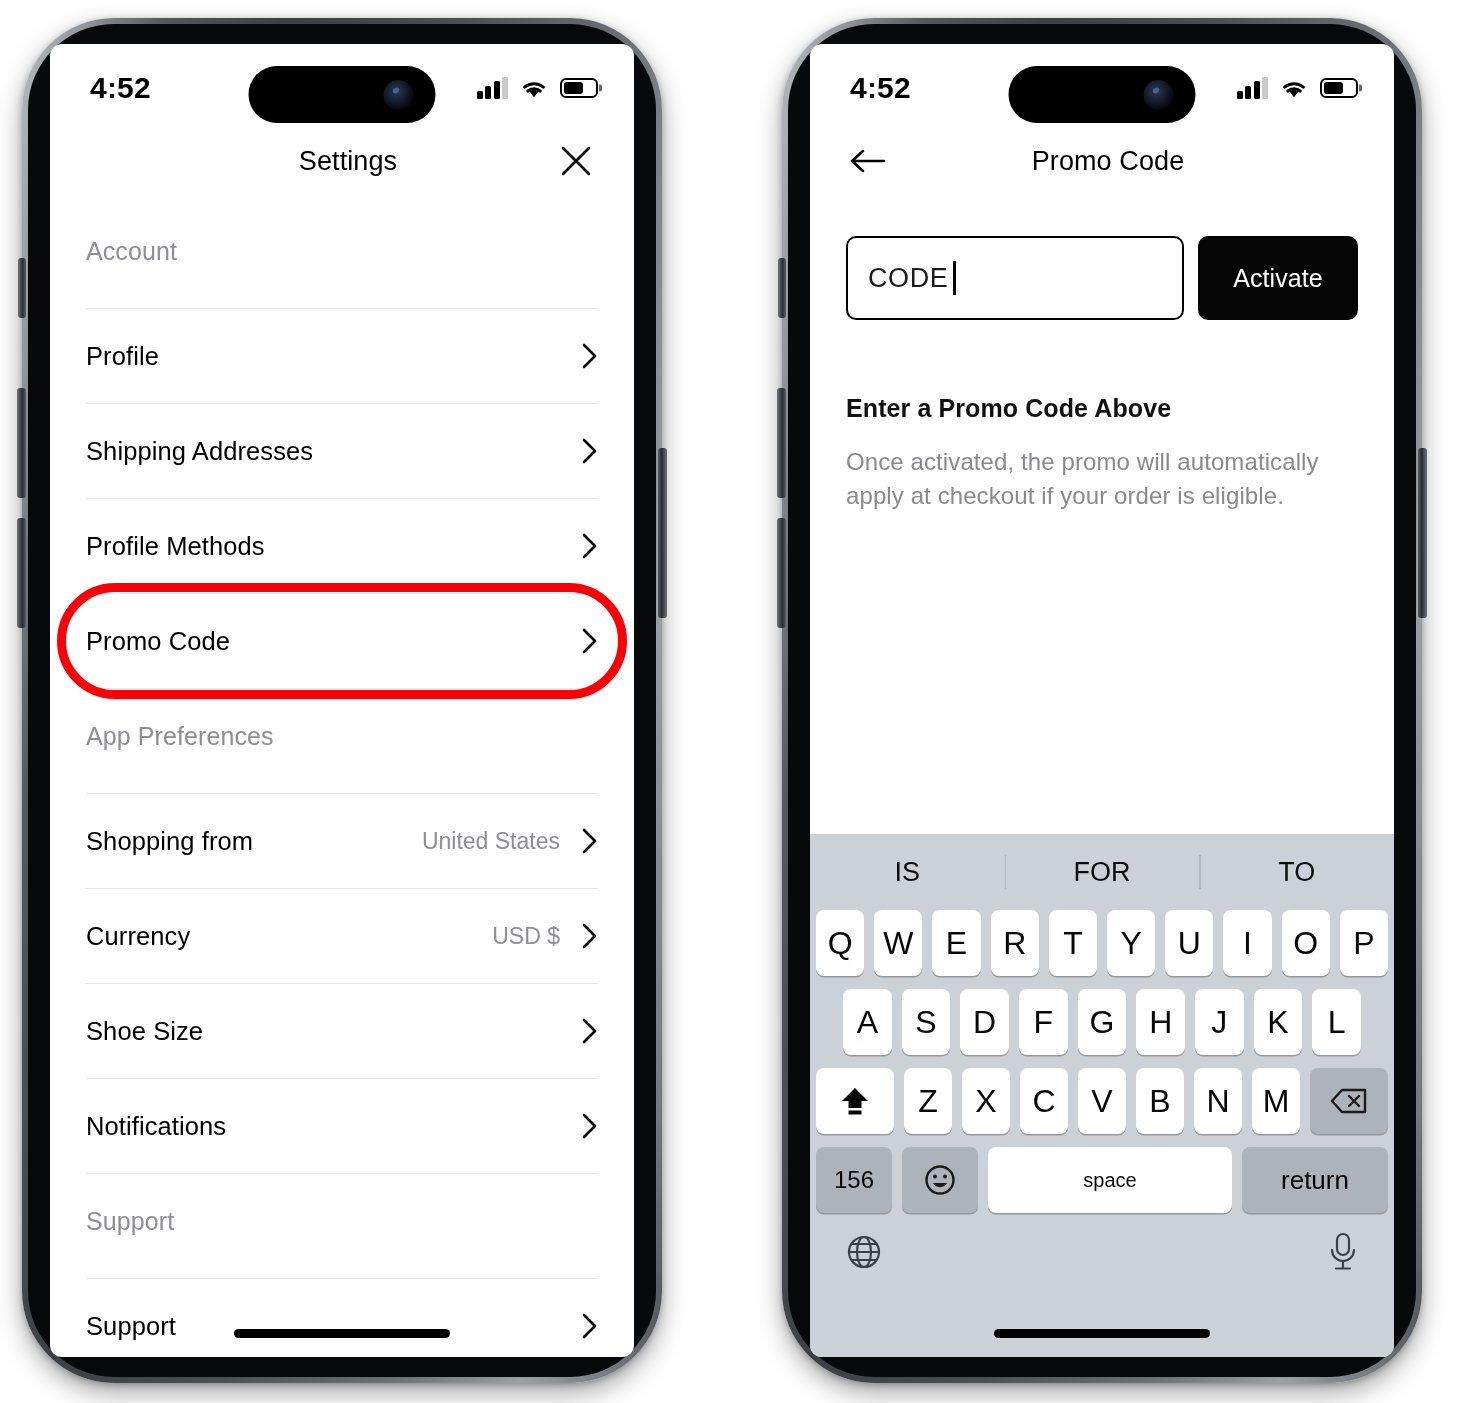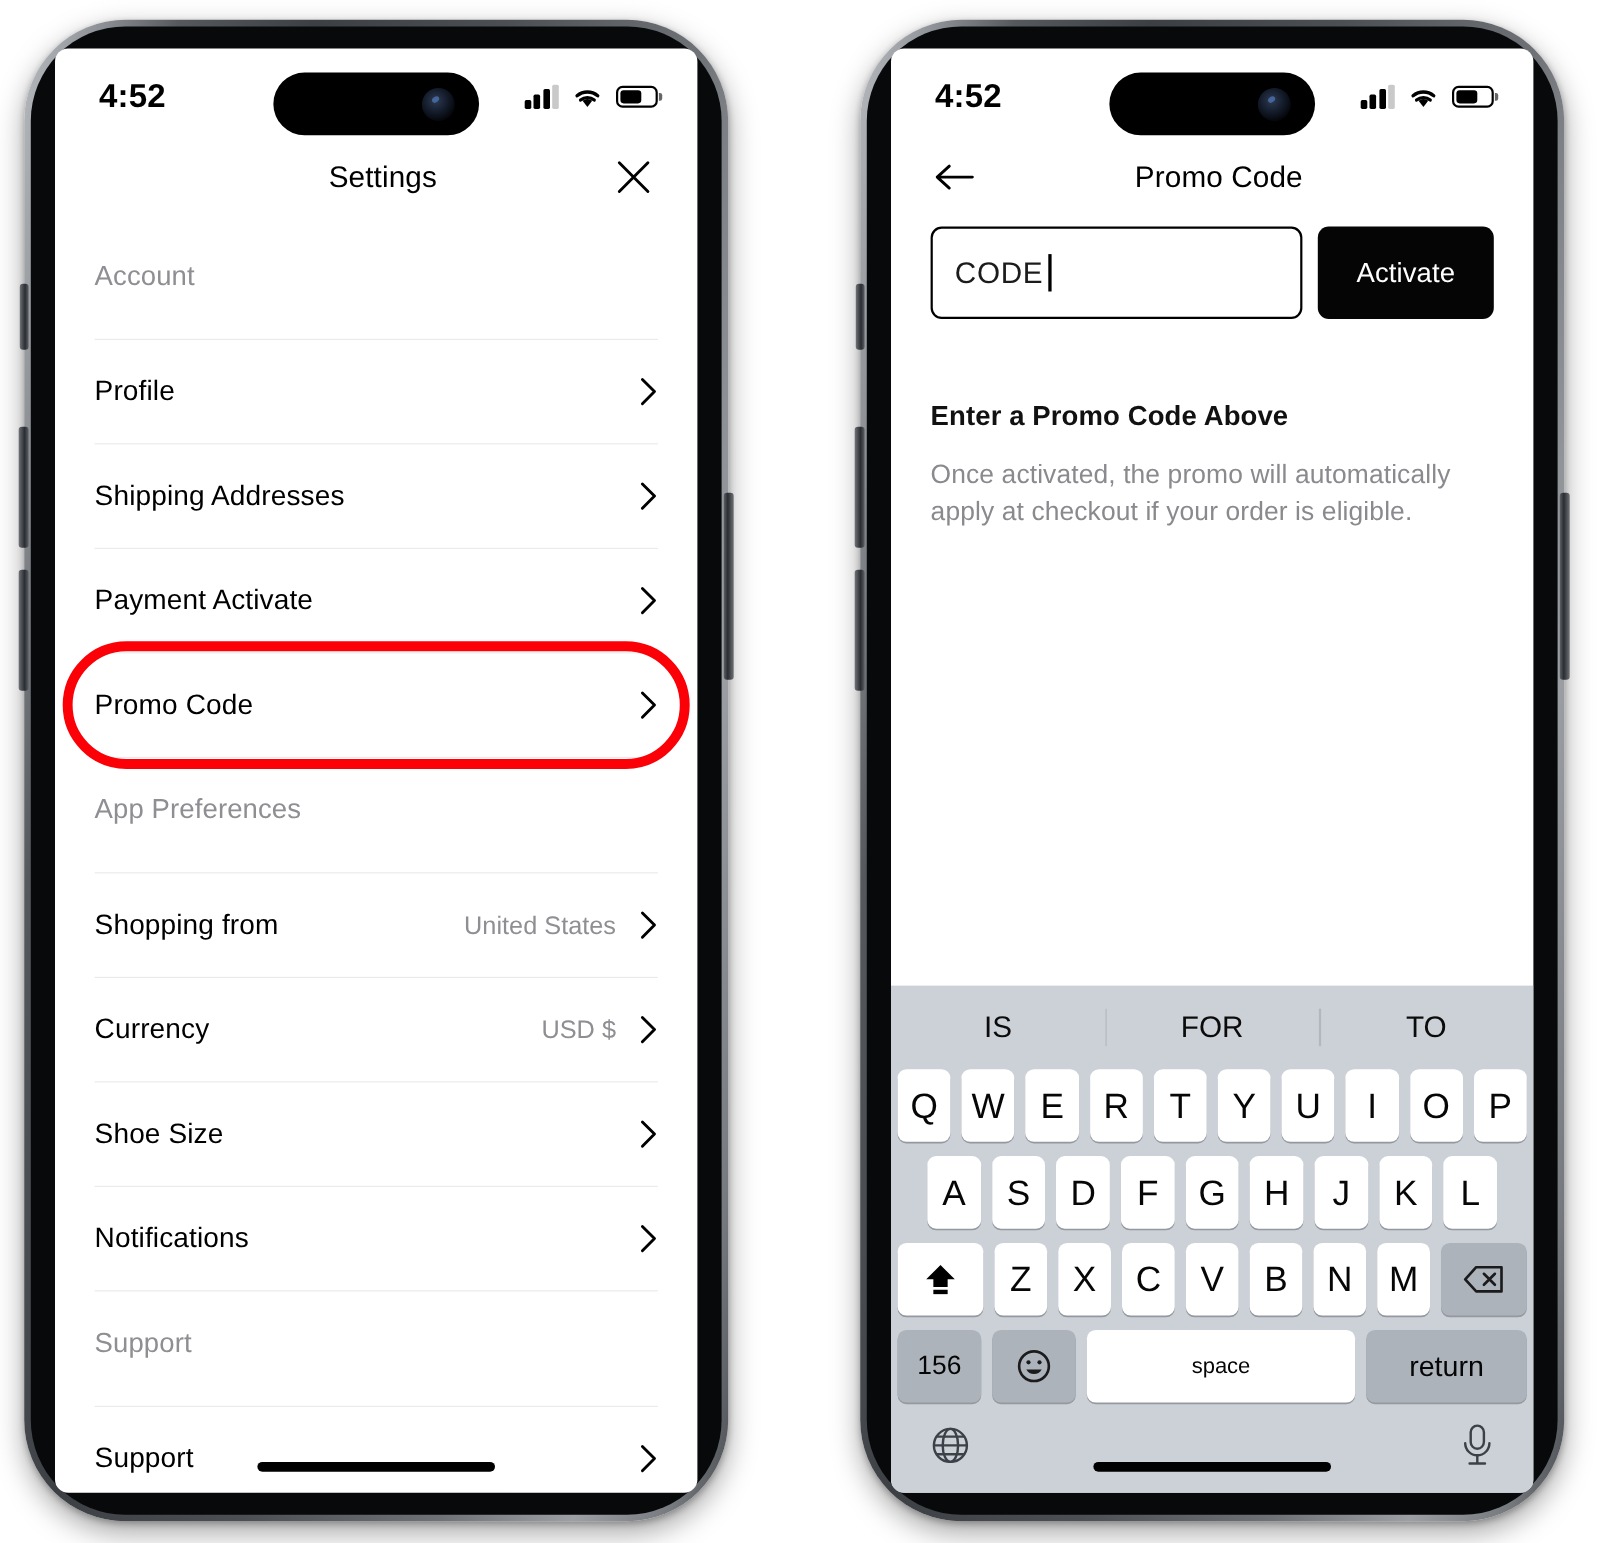--- a/index.html
+++ b/index.html
@@ -238,21 +238,21 @@
     border-radius: 5px;
     background: #000;
   }
 
   
   .promo-body { padding: 0 36px; }
   .promo-input-row {
     display: flex;
     align-items: center;
     gap: 14px;
-    margin-top: 2px;
+    margin-top: 32px;
   }
   .code-input {
     flex: 1;
     height: 84px;
     border: 2.5px solid #000;
     border-radius: 10px;
     background: #fff;
     display: flex;
     align-items: center;
     padding: 0 20px;
@@ -296,20 +296,21 @@
     line-height: 1.42;
     letter-spacing: .1px;
     max-width: 545px;
   }
 
   
   .keyboard {
     position: absolute;
     left: 0; right: 0; bottom: 0;
     background: #ccd1d7;
+    padding-bottom: 62px;
   }
   .suggest-bar {
     height: 76px;
     display: flex;
     align-items: center;
   }
   .suggest {
     flex: 1;
     text-align: center;
     font-size: 27px;
@@ -429,21 +430,21 @@
           <div class="row">
             <div class="row-label">Shipping Addresses</div>
             <div class="row-spacer"></div>
             <svg class="chev" viewBox="0 0 16 26">
                 <path d="M2 2 L13 13 L2 24" stroke="#000" stroke-width="2.6" fill="none" stroke-linecap="round" stroke-linejoin="round"></path>
               </svg>
           </div>
           <div class="divider" style="margin-top:0"></div>
 
           <div class="row">
-            <div class="row-label">Payment Activate</div>
+            <div class="row-label">Profile Methods</div>
             <div class="row-spacer"></div>
             <svg class="chev" viewBox="0 0 16 26">
                 <path d="M2 2 L13 13 L2 24" stroke="#000" stroke-width="2.6" fill="none" stroke-linecap="round" stroke-linejoin="round"></path>
               </svg>
           </div>
           <div class="divider" style="margin-top:0"></div>
 
           <div class="row">
             <div class="highlight-oval"></div>
             <div class="row-label">Promo Code</div>

